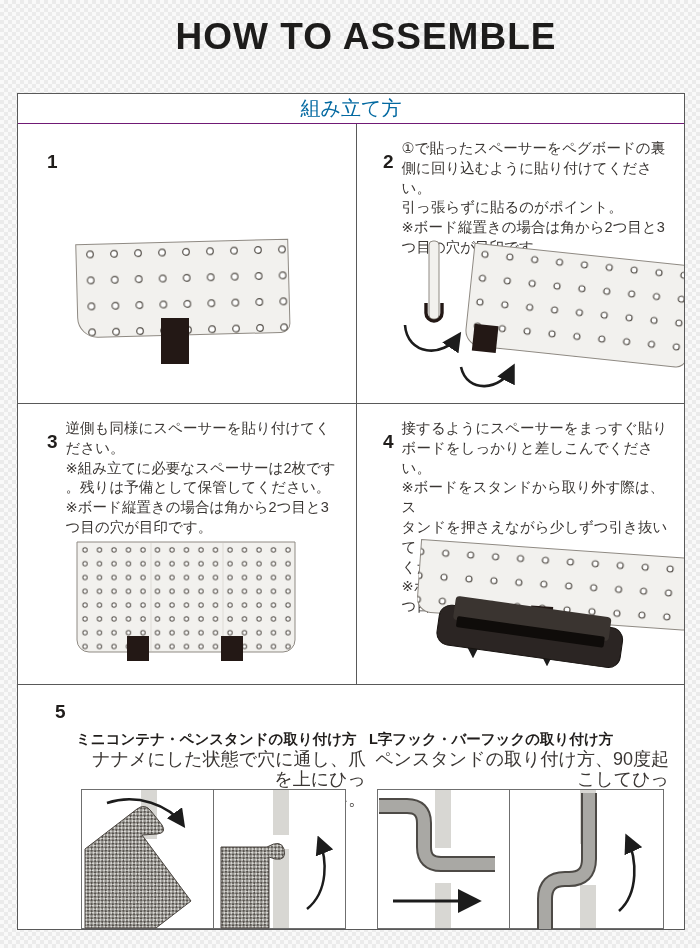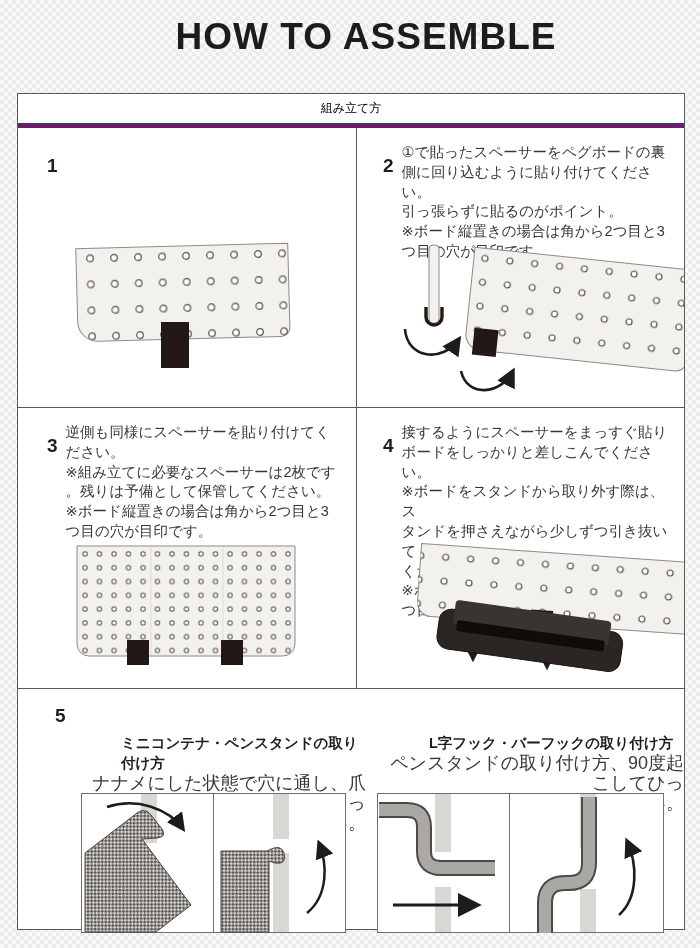--- a/index.html
+++ b/index.html
@@ -14,23 +14,23 @@
   .sheet{position:relative;width:700px;height:948px;overflow:hidden;}
   .title{
     position:absolute;top:16px;left:16px;width:700px;margin:0;
     text-align:center;font-size:37px;font-weight:bold;letter-spacing:1px;color:#1d1c1b;
   }
   .panel{
     position:absolute;left:17px;top:93px;width:666px;height:835px;
     background:#ffffff;border:1px solid #595959;
   }
   .panel-header{
-    height:29px;border-bottom:5px solid #701a75;
+    height:29px;border-bottom:1px solid #701a75;
     display:flex;align-items:center;justify-content:center;
-    font-size:12px;color:#000000;
+    font-size:20px;color:#0369a1;
   }
   .grid{position:relative;height:560px;border-bottom:1px solid #595959;}
   .vdiv{position:absolute;left:338px;top:0;width:1px;height:560px;background:#595959;}
   .hdiv{position:absolute;left:0;top:279px;width:666px;height:1px;background:#595959;}
   .cell{position:absolute;overflow:hidden;}
   .cell1{left:0;top:0;width:338px;height:279px;}
   .cell2{left:339px;top:0;width:327px;height:279px;}
   .cell3{left:0;top:280px;width:338px;height:280px;}
   .cell4{left:339px;top:280px;width:327px;height:280px;}
   .step{display:flex;align-items:flex-start;padding:15px 8px 0 29px;}
@@ -40,22 +40,22 @@
   .diagram{position:absolute;}
   .d1{left:55px;top:112px;}
   .d2{left:30px;top:115px;}
   .d3{left:55px;top:132px;}
   .d4{left:50px;top:134px;}
   .bottom{position:relative;height:244px;}
   .step5-head{position:absolute;left:37px;top:12px;display:flex;align-items:flex-start;}
   .step5-head .num{margin-top:5px;}
   .subcol{position:absolute;top:44px;}
   .subcol-left{left:58px;width:290px;}
-  .subcol-right{left:366px;width:300px;}
-  .sub-heading{font-size:14.5px;font-weight:bold;color:#201d1b;line-height:20px;margin-left:45px;}
+  .subcol-right{left:351px;width:300px;}
+  .sub-heading{font-size:14.5px;font-weight:bold;color:#201d1b;line-height:20px;}
   .sub-desc{font-size:18px;line-height:20px;white-space:pre-line;text-align:right;}
   .frame{position:absolute;top:104px;}
   .frame-left{left:63px;}
   .frame-right{left:359px;}
   .hidden-defs{position:absolute;width:0;height:0;}
 </style>
 </head>
 <body>
 
 <svg class="hidden-defs" aria-hidden="true">

